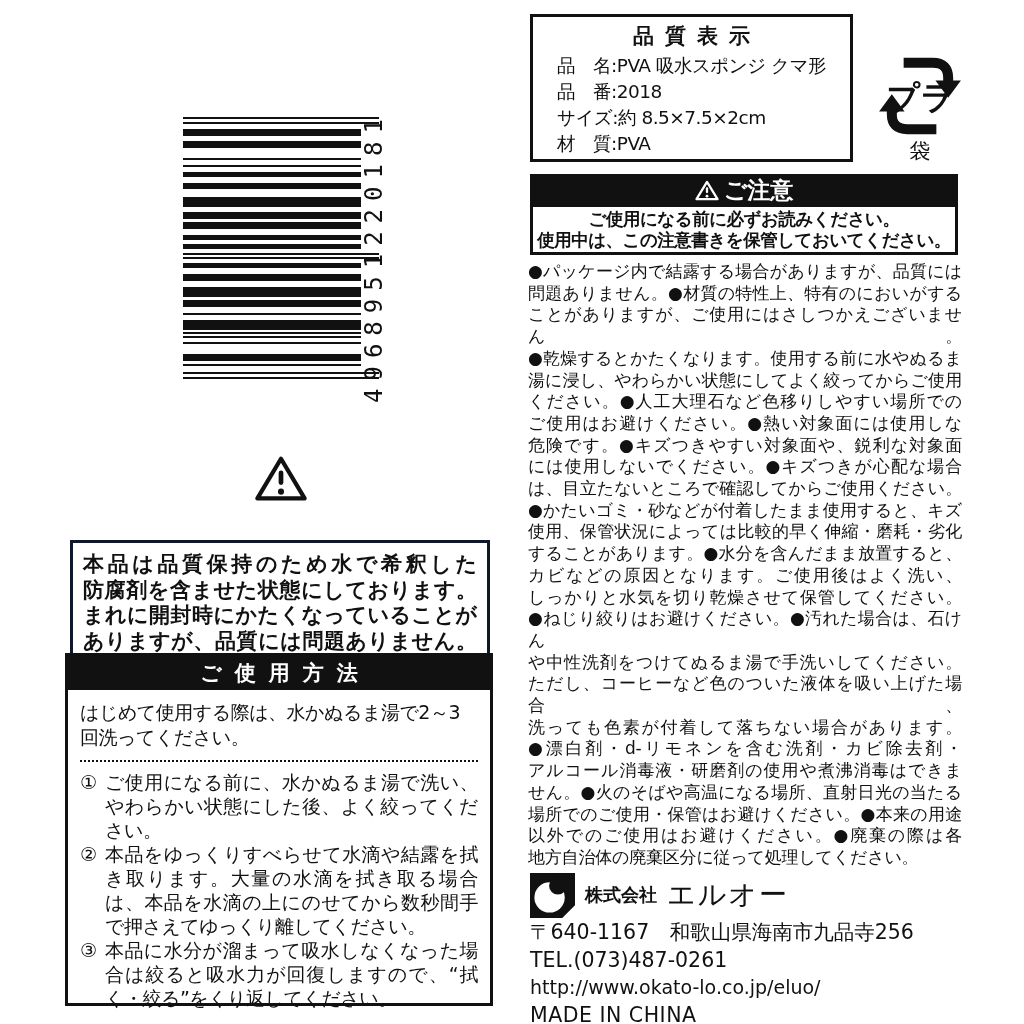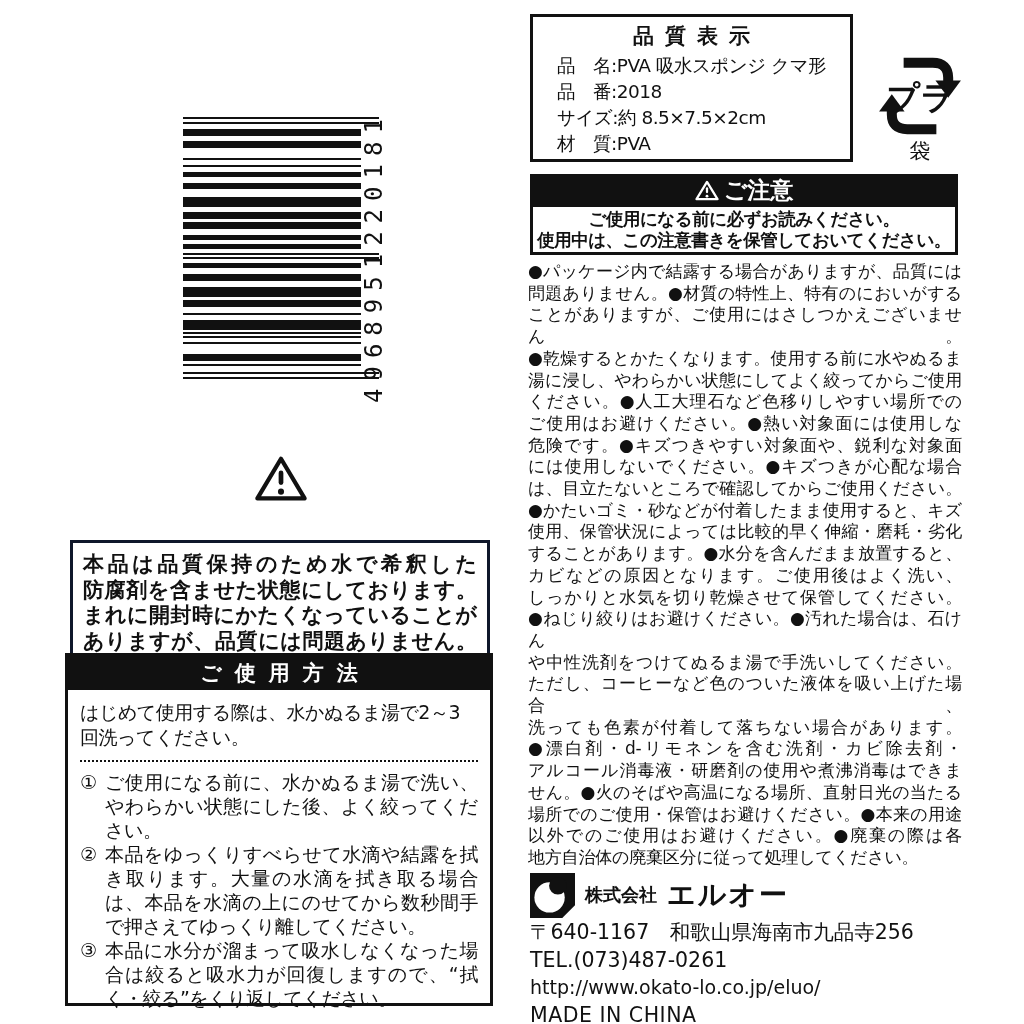--- a/index.html
+++ b/index.html
@@ -59,21 +59,21 @@
   .caution-body{position:absolute;left:528px;top:261px;width:434px;}
   .caution-line{font-size:17px;line-height:21.7px;letter-spacing:-0.2px;
       text-align:justify;text-align-last:justify;}
   .caution-line:last-child{text-align-last:left;}
 
   
   .company{position:absolute;left:530px;top:872px;width:434px;}
   .company-row{display:flex;align-items:center;gap:10px;height:46px;}
   .logo{width:45px;height:45px;flex:none;}
   .co-prefix{font-size:18px;font-weight:bold;}
-  .co-name{font-size:28px;font-weight:700;letter-spacing:2px;text-align:center;}
+  .co-name{font-size:28px;font-weight:400;letter-spacing:2px;text-align:center;}
   .co-line{white-space:nowrap;}
   .addr{font-size:20.5px;}
   .tel{font-size:20.5px;margin-top:2px;}
   .url{font-size:19px;margin-top:4px;}
   .origin{font-size:20.5px;margin-top:5px;letter-spacing:0.5px;}
 </style>
 </head>
 <body>
 
 <div class="page">

